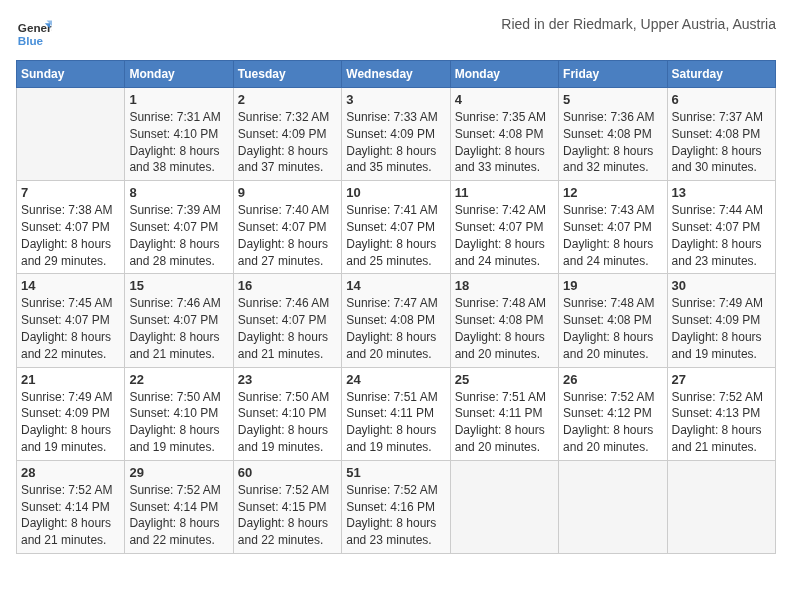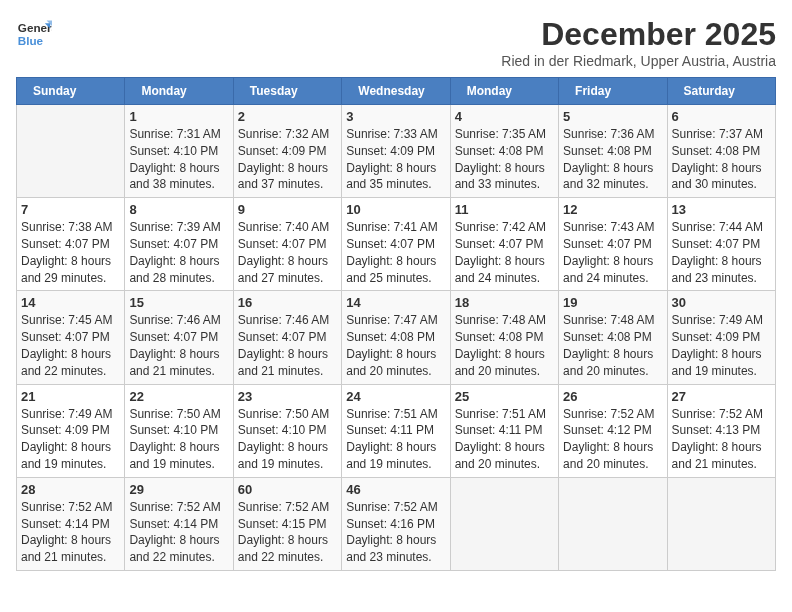--- a/index.html
+++ b/index.html
@@ -41,21 +41,21 @@
       color: #555;
     }
     .calendar {
       width: 100%;
       border-collapse: collapse;
       font-size: 11px;
     }
     .calendar thead tr th {
       background-color: #4a7fc1;
       color: #fff;
-      padding: 6px 16px;
+      padding: 6px 4px;
       text-align: left;
       font-size: 12px;
       font-weight: bold;
       border: 1px solid #3a6aaa;
     }
     .calendar tbody tr td {
       border: 1px solid #ccc;
       vertical-align: top;
       padding: 4px;
       width: 108px;
@@ -87,21 +87,20 @@
 <div class="header">
   <div class="logo">
     <svg class="logo-icon" viewBox="0 0 40 40" width="40" height="40">
       <text x="2" y="18" font-size="13" font-weight="bold" fill="#333">General</text>
       <text x="2" y="32" font-size="13" font-weight="bold" fill="#4a90d9">Blue</text>
       <polygon points="32,8 38,14 38,8" fill="#4a90d9"></polygon>
       <polygon points="34,5 40,11 40,5" fill="#4a90d9" opacity="0.6"></polygon>
     </svg>
   </div>
   <div class="title-section">
-    <div class="month-title">December 2025</div>
     <div class="subtitle">Ried in der Riedmark, Upper Austria, Austria</div>
   </div>
 </div>
 
 <table class="calendar">
   <thead>
     <tr>
     <th>Sunday</th>
         <th>Monday</th>
         <th>Tuesday</th>
@@ -236,21 +235,21 @@
         </td>
         <td>
           <span class="day-number">29</span>
           <div class="day-info">Sunrise: 7:52 AM<br>Sunset: 4:14 PM<br>Daylight: 8 hours and 22 minutes.</div>
         </td>
         <td>
           <span class="day-number">60</span>
           <div class="day-info">Sunrise: 7:52 AM<br>Sunset: 4:15 PM<br>Daylight: 8 hours and 22 minutes.</div>
         </td>
         <td>
-          <span class="day-number">46</span>
+          <span class="day-number">51</span>
           <div class="day-info">Sunrise: 7:52 AM<br>Sunset: 4:16 PM<br>Daylight: 8 hours and 23 minutes.</div>
         </td>
         <td class="empty-cell"></td>
         <td class="empty-cell"></td>
         <td class="empty-cell"></td>
       </tr>
     </tbody>
 </table>
 
 </body></html>

